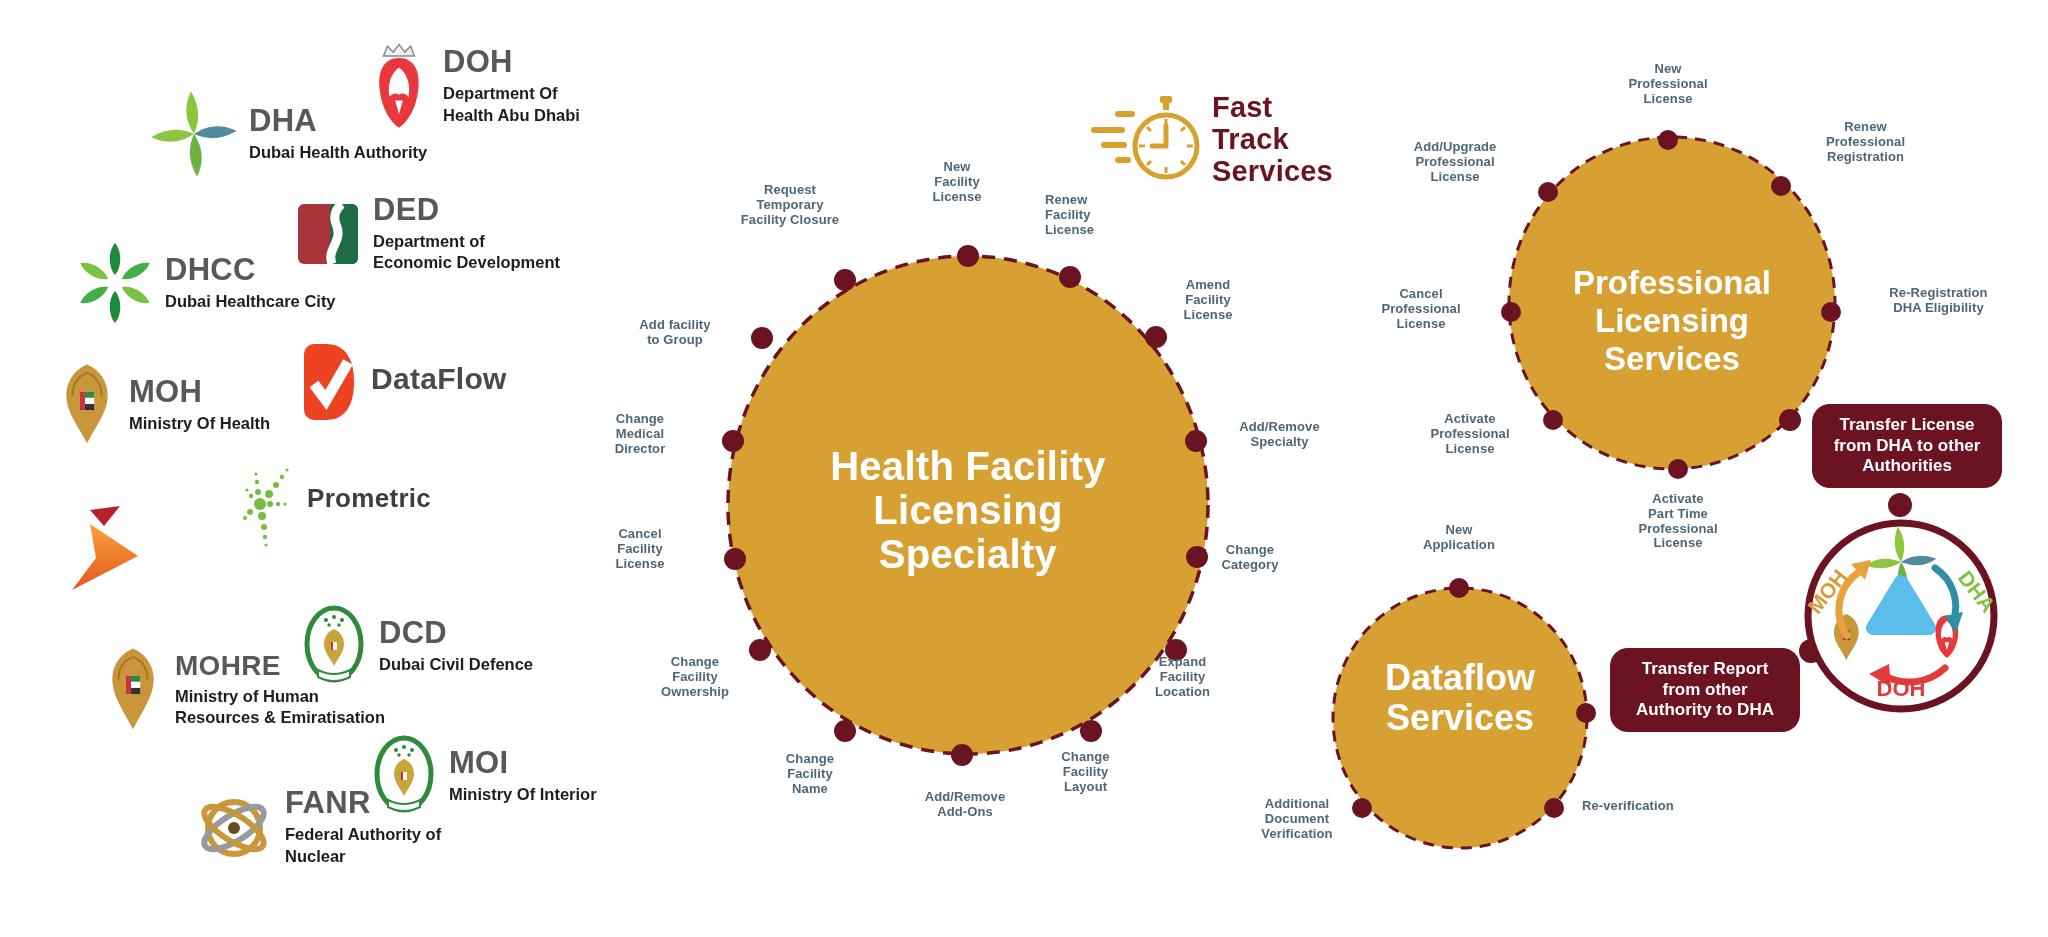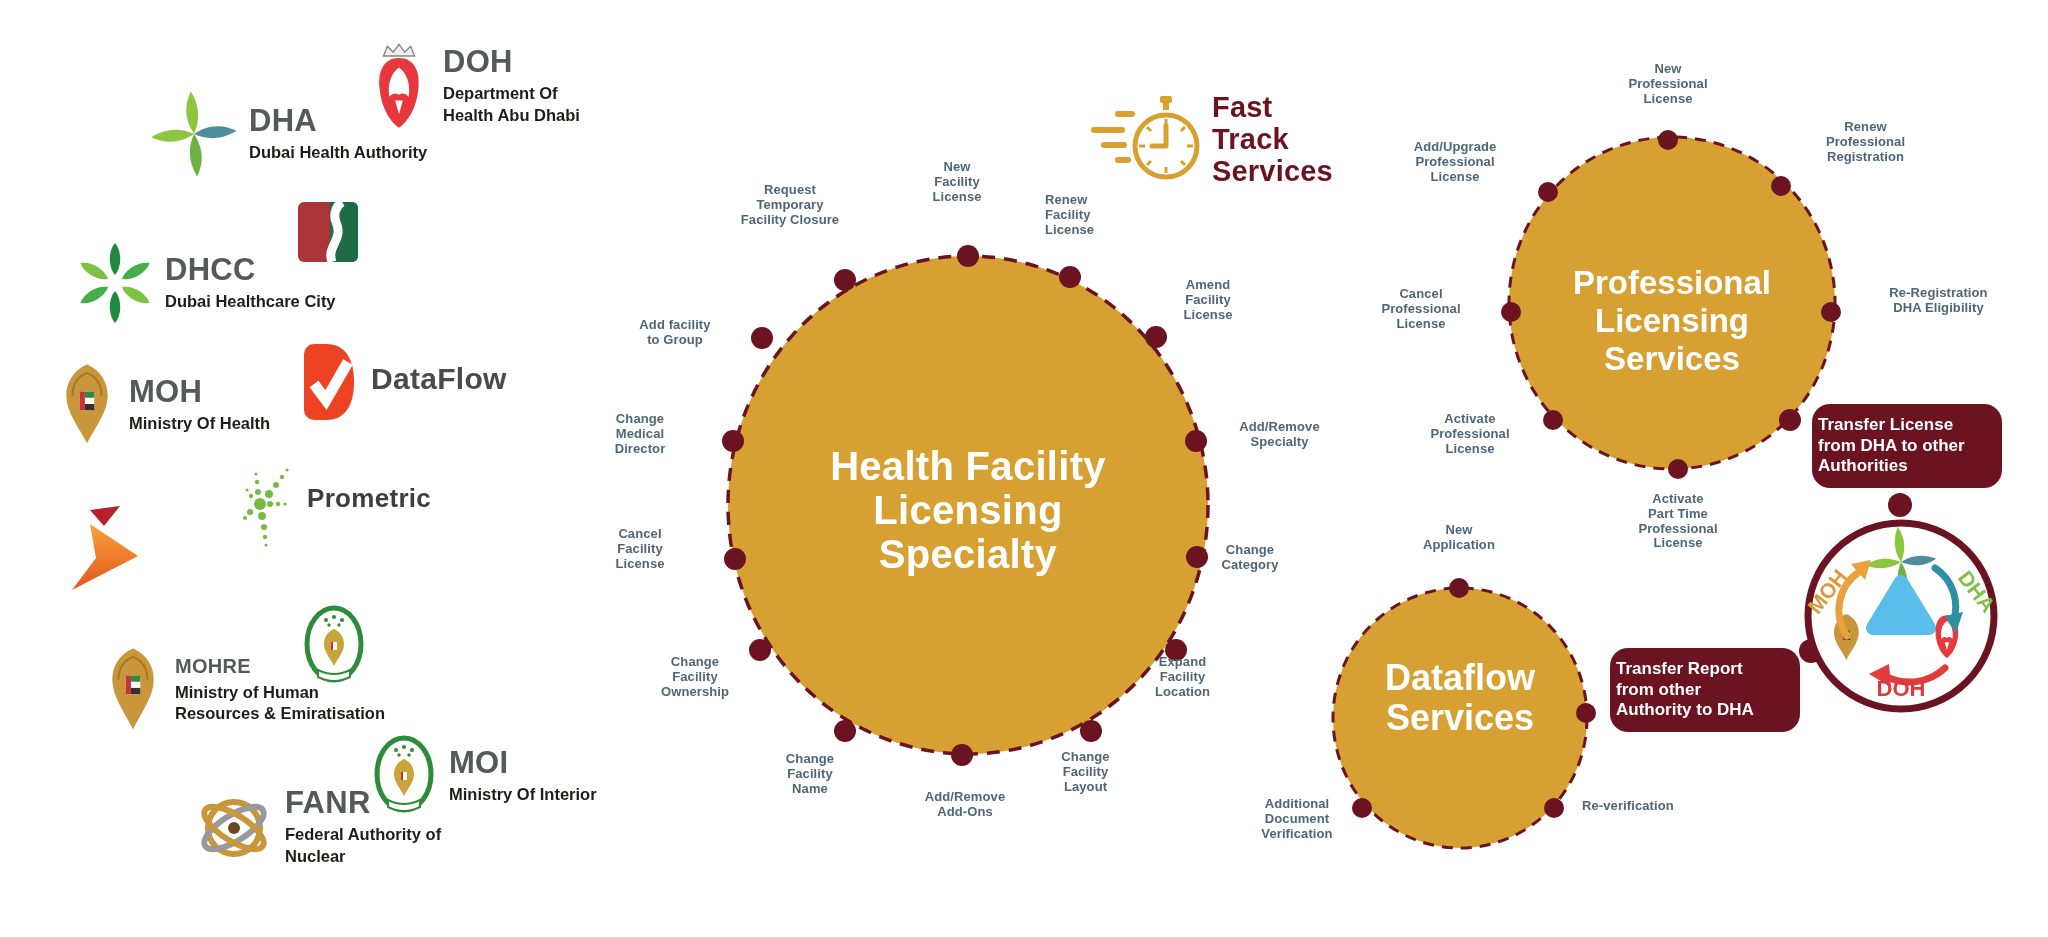--- a/index.html
+++ b/index.html
@@ -10,21 +10,21 @@
   .svc{position:absolute;color:#4E6677;font-size:13px;font-weight:600;line-height:1.14;
        text-align:center;white-space:pre-line;letter-spacing:.1px;}
   .ta-l{text-align:left;}
   
   .title{position:absolute;color:#ffffff;font-weight:700;text-align:center;white-space:pre-line;}
   .t-facility{font-size:40px;line-height:1.1;letter-spacing:.3px;}
   .t-professional{font-size:33px;line-height:1.15;}
   .t-dataflow{font-size:36px;line-height:1.12;}
   
   .badge{position:absolute;background:#6C1322;color:#fff;border-radius:18px;
-         font-size:17px;font-weight:600;white-space:pre-line;
+         font-size:17px;font-weight:600;text-align:center;white-space:pre-line;
          padding:11px 6px;line-height:1.22;}
   
   .logo{position:absolute;display:flex;gap:13px;align-items:center;}
   .licon{flex:0 0 auto;display:block;}
   .lacr{font-size:31px;font-weight:700;color:#57585A;line-height:1;letter-spacing:.3px;}
   .lname{font-size:16.5px;font-weight:600;color:#1D1D1B;line-height:1.28;margin-top:6px;white-space:pre-line;}
   .wordmark-df .lacr{font-size:30px;color:#4A4A4C;}
   .wordmark-pm .lacr{font-size:26px;color:#3E3E40;text-align:right;}
   
   .ft-text{position:absolute;color:#6C1322;font-size:29px;font-weight:800;line-height:1.1;
@@ -268,20 +268,25 @@
       <div class="lname">Dubai Healthcare City</div>
     </div>
   </div>
 
   <div class="logo" style="left:296px;top:194px">
     <svg class="licon" width="64" height="76" viewBox="0 0 64 76">
       <rect x="2" y="8" width="60" height="60" rx="6" fill="#A93439"></rect>
       <path d="M34 8 H56 a6 6 0 0 1 6 6 v48 a6 6 0 0 1 -6 6 H34 Z" fill="#1E6C45"></path>
       <path d="M36 68 C30 52 48 46 40 28 C37 20 40 12 46 8" stroke="#fff" stroke-width="9" fill="none"></path>
     </svg>
+    <div class="ltext">
+      <div class="lacr">DED</div>
+      <div class="lname">Department of
+Economic Development</div>
+    </div>
   </div>
 
   <div class="logo" style="left:58px;top:364px">
     <svg class="licon" width="58" height="82" viewBox="0 0 56 78">
       <path d="M28 0 C14 6 8 18 8 30 C8 46 20 60 28 76 C36 60 48 46 48 30 C48 18 42 6 28 0 Z" fill="#C9963B"></path>
       <path d="M28 8 C18 12 14 20 14 30 M28 8 C38 12 42 20 42 30" stroke="#A87724" fill="none" stroke-width="2"></path>
       <rect x="21" y="26" width="14" height="18" rx="2" fill="#fff"></rect>
       <rect x="21" y="26" width="5" height="18" fill="#C8333B"></rect>
       <rect x="26" y="26" width="9" height="6" fill="#2E8B3A"></rect>
       <rect x="26" y="38" width="9" height="6" fill="#333"></rect>
@@ -349,21 +354,21 @@
   <div class="logo" style="left:104px;top:646px">
     <svg class="licon" width="58" height="88" viewBox="0 0 56 80">
       <path d="M28 0 C14 6 8 18 8 30 C8 46 20 62 28 78 C36 62 48 46 48 30 C48 18 42 6 28 0 Z" fill="#C9963B"></path>
       <path d="M28 8 C18 12 14 20 14 30 M28 8 C38 12 42 20 42 30" stroke="#A87724" fill="none" stroke-width="2"></path>
       <rect x="21" y="26" width="14" height="18" rx="2" fill="#fff"></rect>
       <rect x="21" y="26" width="5" height="18" fill="#C8333B"></rect>
       <rect x="26" y="26" width="9" height="6" fill="#2E8B3A"></rect>
       <rect x="26" y="38" width="9" height="6" fill="#333"></rect>
     </svg>
     <div class="ltext">
-      <div class="lacr" style="font-size:20px">MOHRE</div>
+      <div class="lacr" style="font-size:28px">MOHRE</div>
       <div class="lname">Ministry of Human
 Resources &amp; Emiratisation</div>
     </div>
   </div>
 
   <div class="logo" style="left:302px;top:602px">
     <svg class="licon" width="64" height="88" viewBox="0 0 64 88">
       <ellipse cx="32" cy="42" rx="27" ry="36" fill="#fff" stroke="#2E8B3A" stroke-width="5"></ellipse>
       <g fill="#2E8B3A">
         <circle cx="24" cy="18" r="2"></circle>
@@ -372,20 +377,24 @@
         <circle cx="27" cy="23" r="1.7"></circle>
           <circle cx="37" cy="23" r="1.7"></circle>
       </g>
       <g transform="translate(18,27) scale(0.5)">
         <path d="M28 0 C14 6 8 18 8 30 C8 46 20 58 28 74 C36 58 48 46 48 30 C48 18 42 6 28 0 Z" fill="#C9A43A"></path>
         <rect x="22" y="26" width="12" height="16" rx="2" fill="#fff"></rect>
         <rect x="22" y="26" width="4" height="16" fill="#C8333B"></rect>
       </g>
       <path d="M16 68 Q32 76 48 68 L48 75 Q32 83 16 75 Z" fill="#fff" stroke="#2E8B3A" stroke-width="2"></path>
     </svg>
+    <div class="ltext">
+      <div class="lacr">DCD</div>
+      <div class="lname">Dubai Civil Defence</div>
+    </div>
   </div>
 
   <div class="logo" style="left:372px;top:732px">
     <svg class="licon" width="64" height="88" viewBox="0 0 64 88">
       <ellipse cx="32" cy="42" rx="27" ry="36" fill="#fff" stroke="#2E8B3A" stroke-width="5"></ellipse>
       <g fill="#2E8B3A">
         <circle cx="24" cy="18" r="2"></circle>
           <circle cx="32" cy="15" r="2"></circle>
           <circle cx="40" cy="18" r="2"></circle>
         <circle cx="27" cy="23" r="1.7"></circle>

